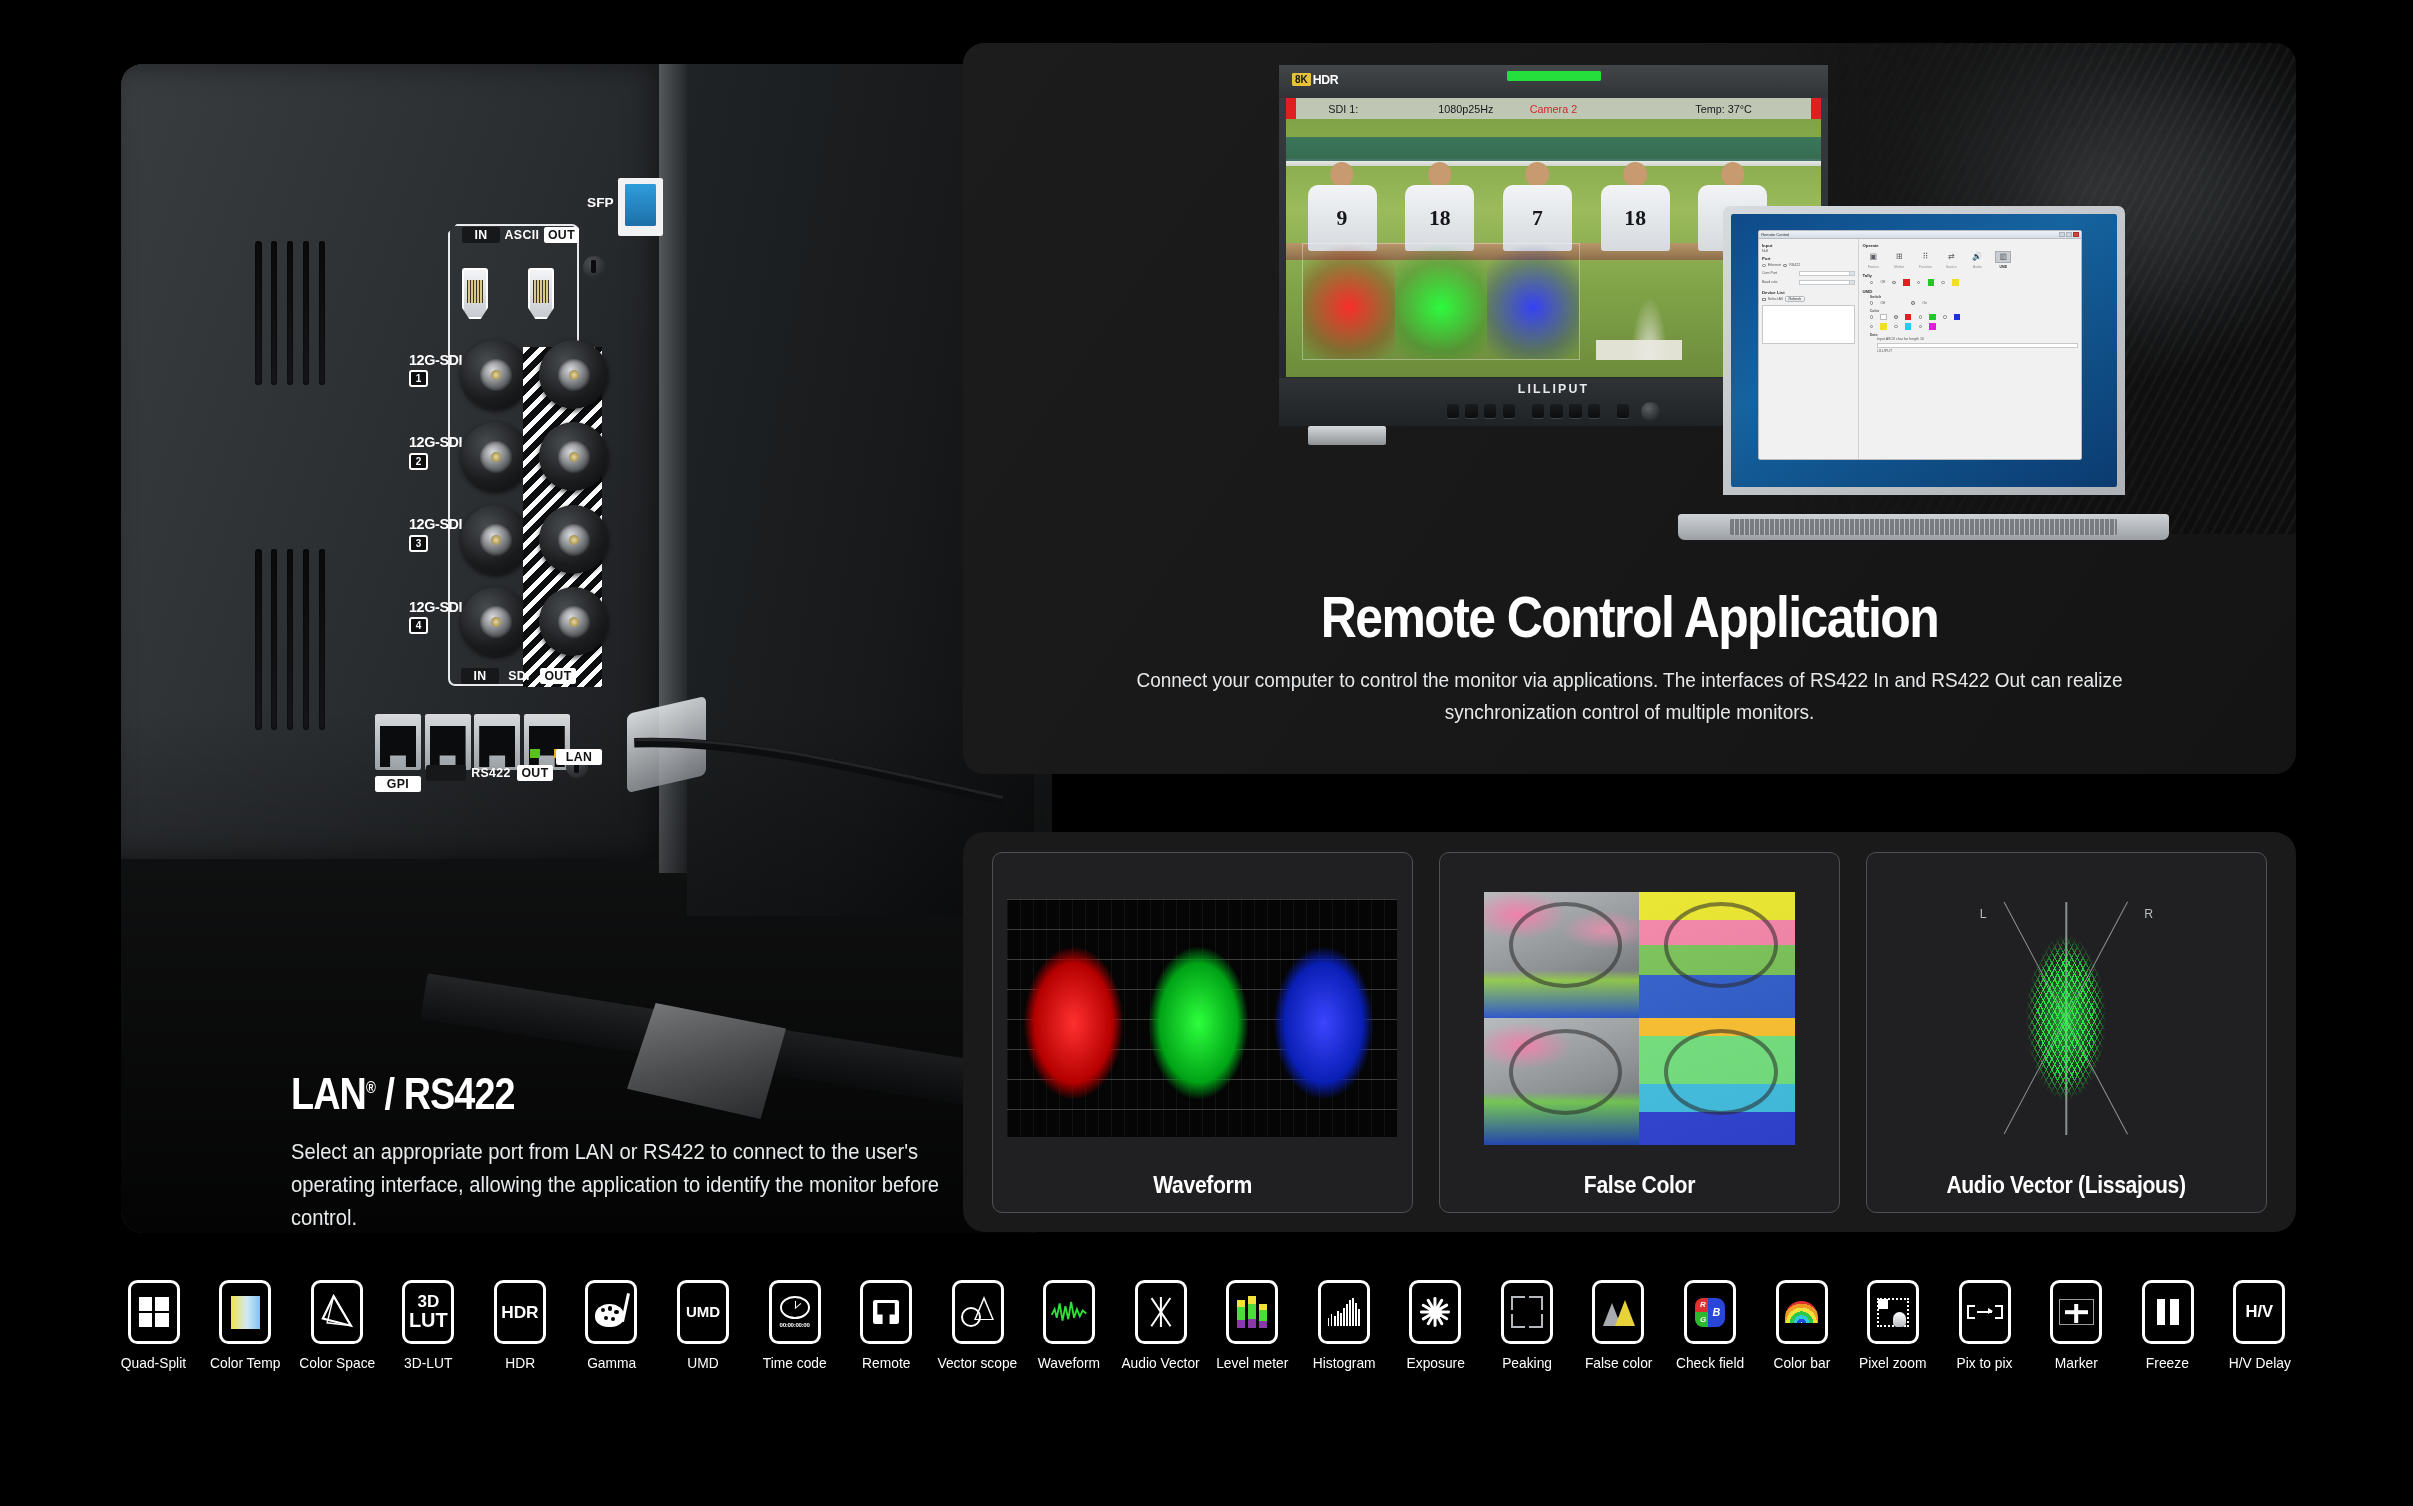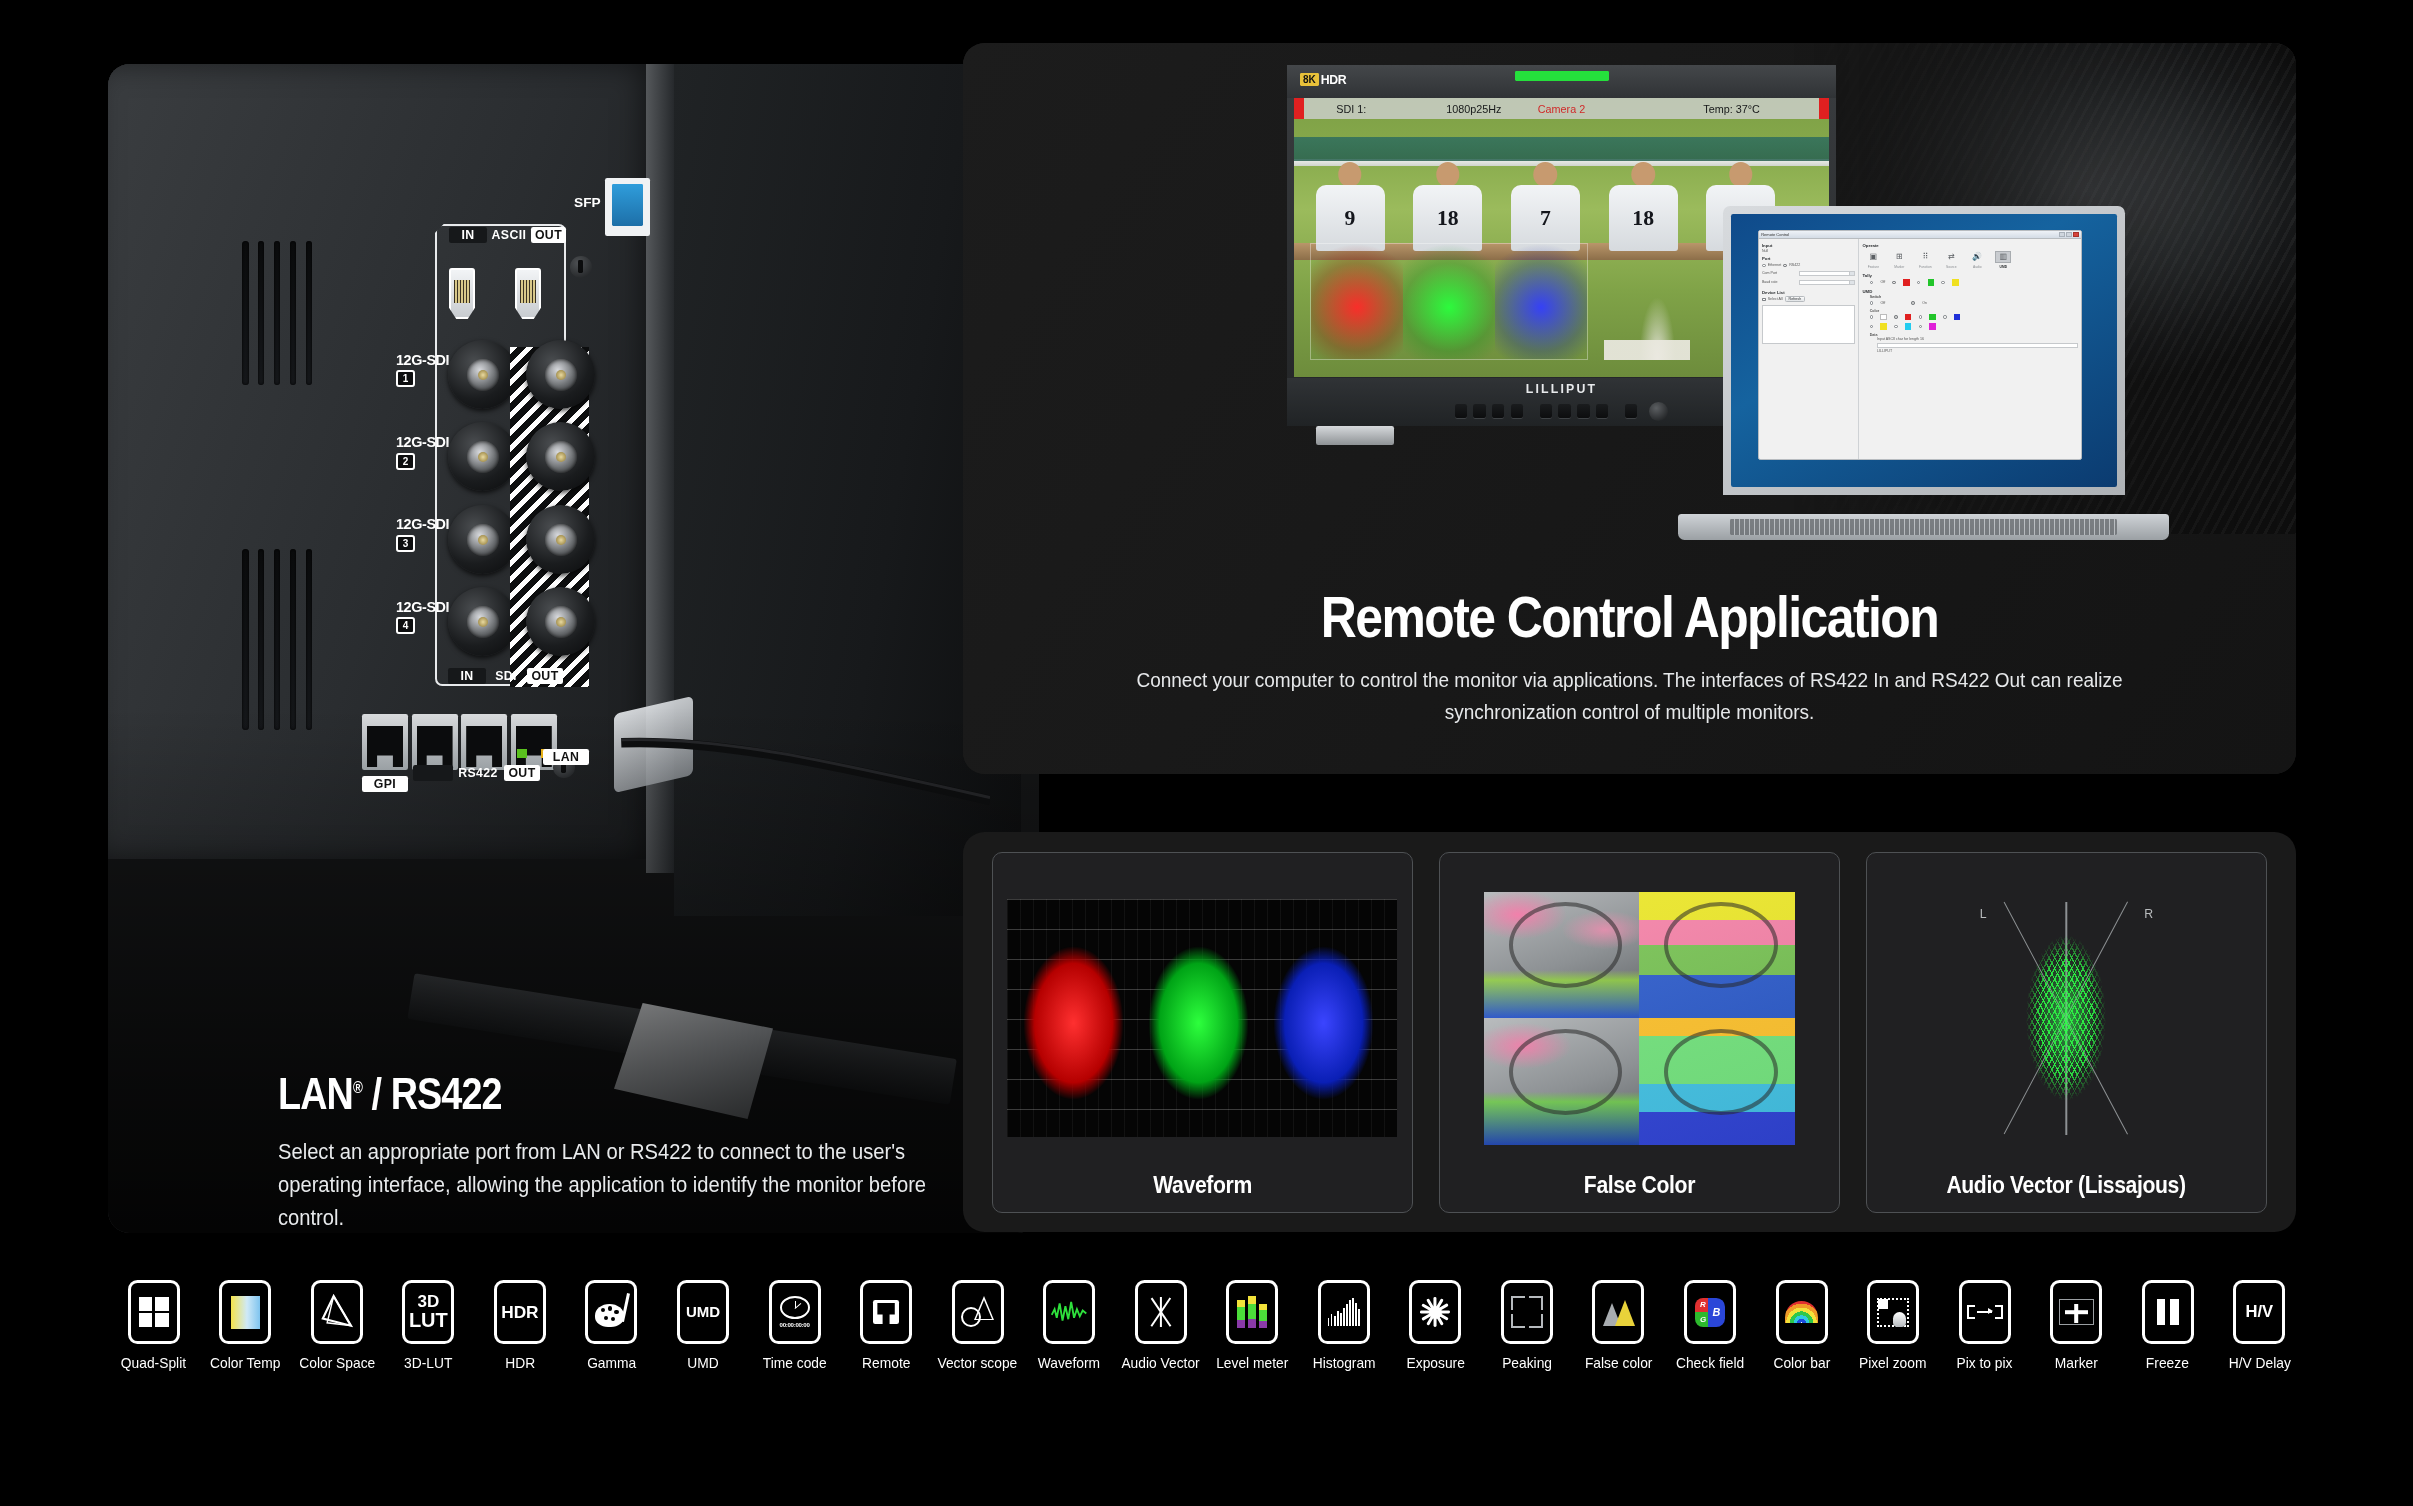--- a/index.html
+++ b/index.html
@@ -7,21 +7,21 @@
     width:2413px; height:1506px;
     background:#000;
     font-family:"Liberation Sans", sans-serif;
     overflow:hidden;
   }
   .page { position:relative; width:2413px; height:1506px; background:#000; }
 
   
   .card { position:absolute; background:#1a1a1a; border-radius:21.7px; overflow:hidden; }
 
-  #card-lan      { left:108px;  top:64px;   width:931px; height:1169px; }
+  #card-lan      { left:121px;  top:64px;   width:931px; height:1169px; }
   #card-remote   { left:963px; top:43px;   width:1333px; height:731px; }
   #card-scopes   { left:963px; top:832px; width:1333px; height:400px;  }
 
   
   .rear-photo { position:absolute; inset:0;
     background:
       radial-gradient(ellipse 60% 45% at 30% 22%, #4a4d50 0%, #303336 40%, #1e2022 75%, #141516 100%),
       linear-gradient(165deg,#2f3235 0%,#232629 45%,#131415 100%);
   }
   .rear-photo:after { content:""; position:absolute; inset:0;
@@ -132,21 +132,21 @@
     -webkit-mask-image:linear-gradient(to left,#000 0%,transparent 92%);
             mask-image:linear-gradient(to left,#000 0%,transparent 92%);
   }
   .camera-bg:after { content:""; position:absolute; inset:0;
     background:
       repeating-linear-gradient(118deg, rgba(255,255,255,.045) 0 2.9px, transparent 2.9px 9.4px),
       radial-gradient(circle at 30% 72%, rgba(0,0,0,.6) 0 87px, transparent 116px);
   }
 
   
-  .mon { position:absolute; left:324px; top:21.7px; width:549px; height:361px; }
+  .mon { position:absolute; left:316px; top:21.7px; width:549px; height:361px; }
   .mon-body { position:absolute; inset:0; background:linear-gradient(180deg,#3a3d40,#222426);
     border-radius:3.6px; }
   .mon-top { position:absolute; left:0; top:0; right:0; height:33px;
     background:linear-gradient(180deg,#44474a,#303336); }
   .mon-tally { position:absolute; left:50%; top:6.5px; transform:translateX(-50%);
     width:94px; height:9.4px; background:#25e03c; border-radius:1.4px; }
   .badge-8k { position:absolute; left:13px; top:8px; display:flex; align-items:center; gap:2.2px; }
   .badge-8k .k { background:#e8c13a; color:#111; font-size:10px; font-weight:bold;
     padding:1.4px 2.9px; border-radius:1.4px; line-height:1; }
   .badge-8k .h { color:#fff; font-size:12.3px; font-weight:bold; letter-spacing:-0.4px; }

